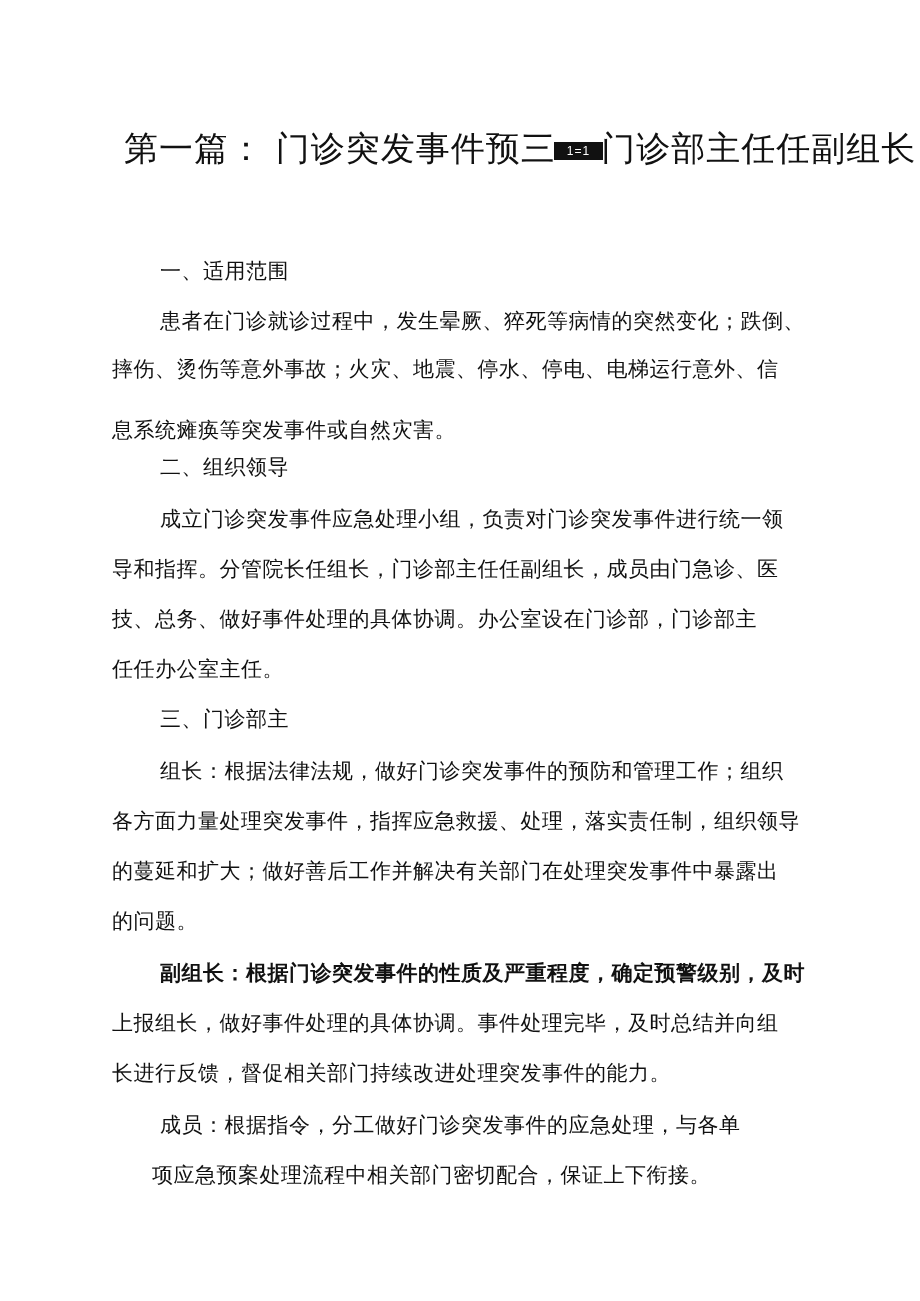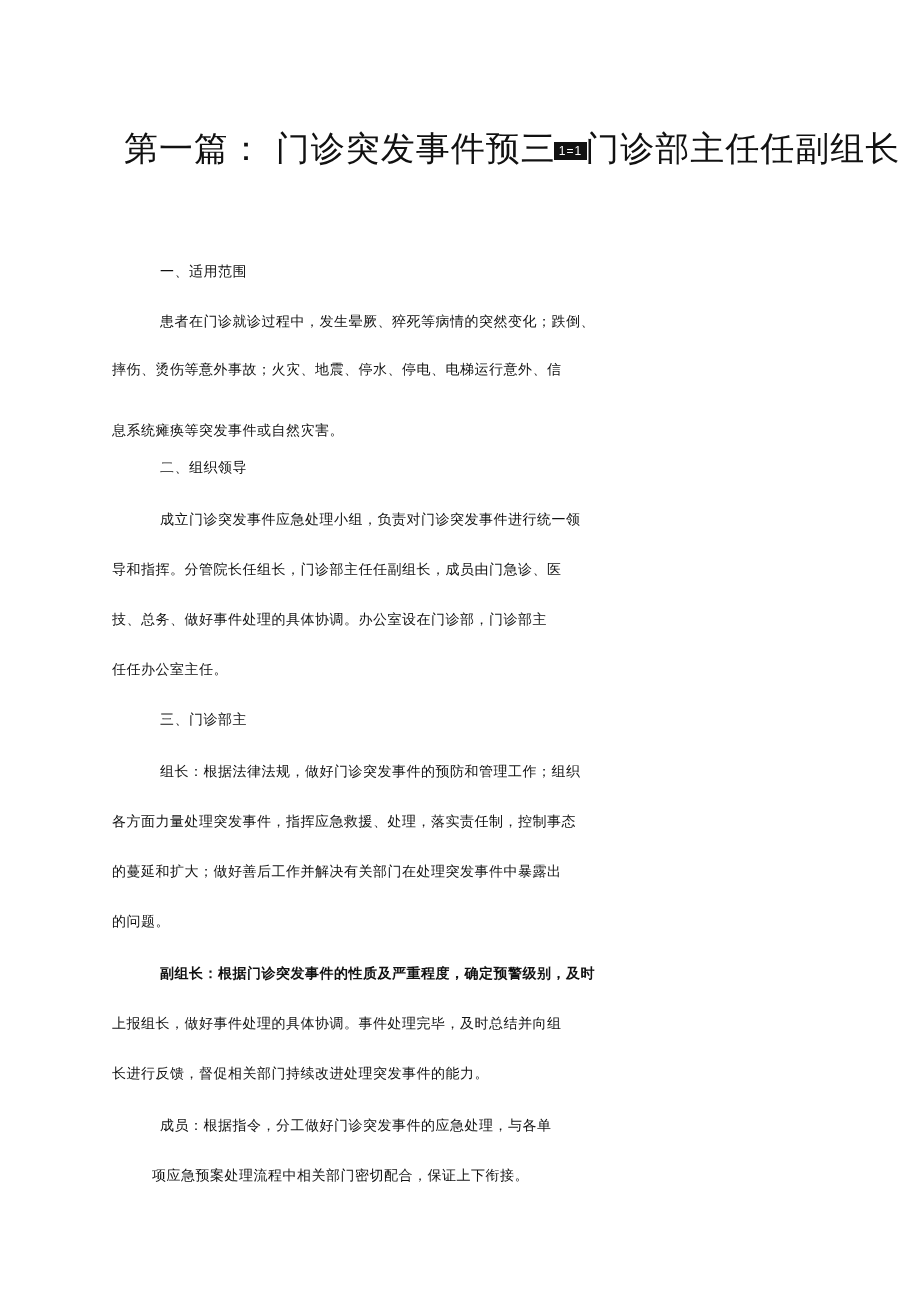--- a/index.html
+++ b/index.html
@@ -1,22 +1,22 @@
 <!DOCTYPE html>
 <html><head>
 <meta charset="utf-8">
 <style>
   html, body { margin:0; padding:0; background:#ffffff; }
   body { width:920px; height:1301px; position:relative; overflow:hidden;
          font-family:"DejaVu Serif","Liberation Serif",serif; color:#111; }
   .title { position:absolute; top:126px; left:124px; width:700px; font-size:34px;
            letter-spacing:1px; white-space:nowrap; line-height:44px; }
   .title .badge { display:inline-block; background:#111; color:#fff; font-family:"Liberation Sans",sans-serif;
-                  font-size:12px; line-height:18px; padding:0 5px; vertical-align:middle; margin:0 -2px; }
-  .line { position:absolute; left:112px; font-size:14px; line-height:30px; white-space:nowrap; letter-spacing:0.5px; }
+                  font-size:12px; line-height:18px; padding:0 13px; vertical-align:middle; margin:0 -2px; }
+  .line { position:absolute; left:112px; font-size:21px; line-height:30px; white-space:nowrap; letter-spacing:0.5px; }
   .indent { left:160px; }
 </style>
 </head>
 <body>
 
 <div class="title">
   <span>第一篇： 门诊突发事件预三</span><span class="badge">1=1</span><span>门诊部主任任副组长</span>
 </div>
 
 <div id="body-lines">
@@ -24,21 +24,21 @@
     <div class="line indent" style="top: 306px;">患者在门诊就诊过程中，发生晕厥、猝死等病情的突然变化；跌倒、</div>
     <div class="line" style="top: 354px;">摔伤、烫伤等意外事故；火灾、地震、停水、停电、电梯运行意外、信</div>
     <div class="line" style="top: 415px;">息系统瘫痪等突发事件或自然灾害。</div>
     <div class="line indent" style="top: 452px;">二、组织领导</div>
     <div class="line indent" style="top: 504px;">成立门诊突发事件应急处理小组，负责对门诊突发事件进行统一领</div>
     <div class="line" style="top: 554px;">导和指挥。分管院长任组长，门诊部主任任副组长，成员由门急诊、医</div>
     <div class="line" style="top: 604px;">技、总务、做好事件处理的具体协调。办公室设在门诊部，门诊部主</div>
     <div class="line" style="top: 654px;">任任办公室主任。</div>
     <div class="line indent" style="top: 704px;">三、门诊部主</div>
     <div class="line indent" style="top: 756px;">组长：根据法律法规，做好门诊突发事件的预防和管理工作；组织</div>
-    <div class="line" style="top: 806px;">各方面力量处理突发事件，指挥应急救援、处理，落实责任制，控制事态</div>
+    <div class="line" style="top: 806px;">各方面力量处理突发事件，指挥应急救援、处理，落实责任制，组织领导</div>
     <div class="line" style="top: 856px;">的蔓延和扩大；做好善后工作并解决有关部门在处理突发事件中暴露出</div>
     <div class="line" style="top: 906px;">的问题。</div>
     <div class="line indent" style="top: 958px; font-weight: bold;">副组长：根据门诊突发事件的性质及严重程度，确定预警级别，及时</div>
     <div class="line" style="top: 1008px;">上报组长，做好事件处理的具体协调。事件处理完毕，及时总结并向组</div>
     <div class="line" style="top: 1058px;">长进行反馈，督促相关部门持续改进处理突发事件的能力。</div>
     <div class="line indent" style="top: 1110px;">成员：根据指令，分工做好门诊突发事件的应急处理，与各单</div>
     <div class="line" style="top: 1160px; margin-left: 40px;">项应急预案处理流程中相关部门密切配合，保证上下衔接。</div>
   </div>
 
 </body></html>

